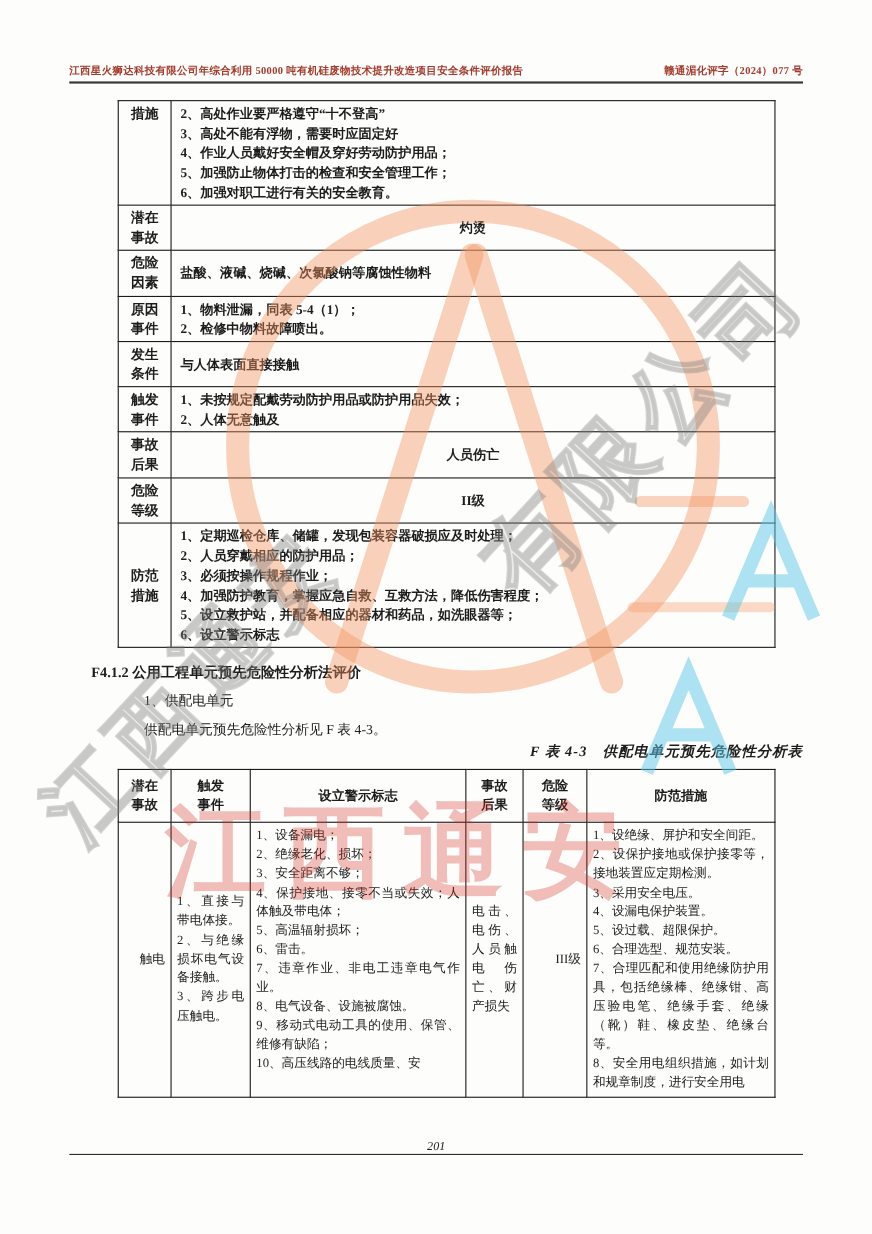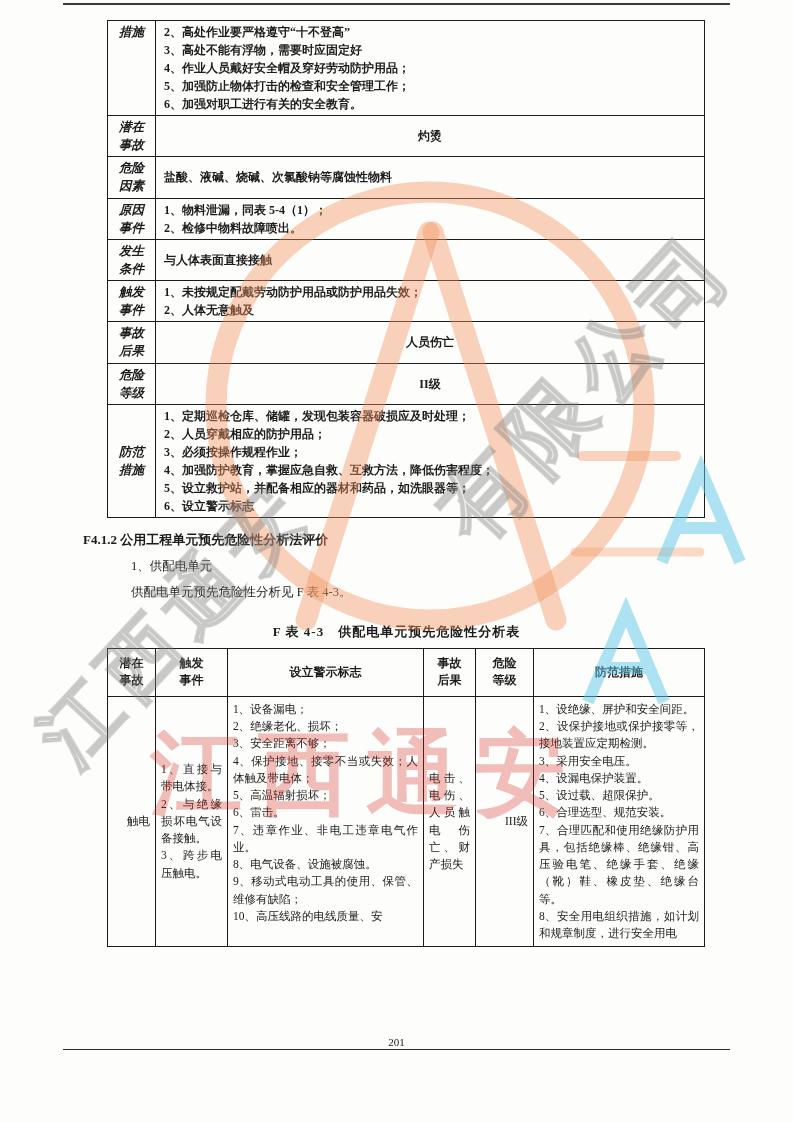--- a/index.html
+++ b/index.html
@@ -14,59 +14,63 @@
   
   .doc-header { display:flex; justify-content:space-between; align-items:flex-end;
     padding-top:58px; font-size:9.5px; font-weight:bold; color:#a33a2a; letter-spacing:.3px; }
   .header-rule { border-bottom:2px solid #3a3a3a; margin-top:3px; }
 
   
   table { border-collapse:collapse; table-layout:fixed; background:transparent; }
   .t1 { width:598px; margin:15px 0 0 44px; font-size:12px; line-height:1.5; }
   .t1 th, .t1 td { border:1.5px solid #1a1a1a; }
   .t1 th { font-size:12.5px; font-weight:bold; text-align:center; vertical-align:middle;
-    white-space:pre-line; padding:2px 1px; line-height:1.45;font-style:italic; }
+    white-space:pre-line; padding:2px 1px; line-height:1.45; }
   .t1 td { padding:2px 8px; white-space:pre-line; text-align:left;font-weight:bold; }
   .t1 tr.ctr td { text-align:center; }
   .t1 tr.vtop th { vertical-align:top; }
   .h40 td { height:40px; } .h38 td { height:38px; }
 
   .heading { margin:13px 0 0 20px; font-size:13px; font-weight:bold; }
   .para { margin:9px 0 0 68px; font-size:12.5px; }
-  .table-title { text-align:center; font-weight:bold; font-size:13px; margin-top:22px; letter-spacing:1px; }
+  .table-title { text-align:right; font-weight:bold; font-size:13px; margin-top:2px; letter-spacing:1px;font-style:italic; }
 
   .t2 { width:598px; margin:7px 0 0 44px; font-size:11.5px; line-height:1.5; }
   .t2 th, .t2 td { border:1.5px solid #1a1a1a; }
   .t2 th { font-weight:bold; font-size:12px; text-align:center; vertical-align:middle;
     white-space:pre-line; height:48px; padding:2px 1px; line-height:1.4; }
   .t2 td { padding:4px 5px; white-space:pre-line; text-align:justify; vertical-align:top; }
   .t2 td.mid { vertical-align:middle; }
   .t2 td.cen { text-align:right; vertical-align:middle; }
 
   
   .footer { position:absolute; left:63px; width:667px; top:1036px; text-align:center;
-    font-size:11px; font-family:"Liberation Serif","DejaVu Serif",serif; }
+    font-size:11px; font-family:"Liberation Serif","DejaVu Serif",serif;font-style:italic; }
   .footer-rule { border-bottom:1.5px solid #2c2c2c; margin-top:1px; }
 
   
   .wm-layer { position:absolute; inset:0; pointer-events:none; z-index:5; }
   .wm-red-text { position:absolute; left:150px; top:712px; font-size:92px; font-weight:bold;
     letter-spacing:16px; color:rgba(211,42,30,0.30); font-family:"Liberation Serif",serif; white-space:nowrap; }
   .wm-gray { position:absolute; font-size:86px; font-weight:bold;
     color:rgba(140,140,140,0.16); -webkit-text-stroke:2px rgba(120,120,120,0.30);
     letter-spacing:10px; white-space:nowrap; font-family:"Liberation Sans",sans-serif; }
   .wm-gray.g1 { left:455px; top:470px; transform:rotate(-47deg); transform-origin:left center; }
   .wm-gray.g2 { left:55px; top:700px; transform:rotate(-47deg); transform-origin:left center; font-size:78px; }
 </style>
 </head>
 <body>
 
 <div class="page">
   <div class="content">
 
+    <div class="doc-header">
+      <span>江西星火狮达科技有限公司年综合利用 50000 吨有机硅废物技术提升改造项目安全条件评价报告</span>
+      <span>赣通湄化评字（2024）077 号</span>
+    </div>
     <div class="header-rule"></div>
 
     <table class="t1">
       <colgroup>
           <col style="width:48px">
           <col>
         </colgroup>
       <tbody>
           <tr class="vtop">
         <th>措施</th>

